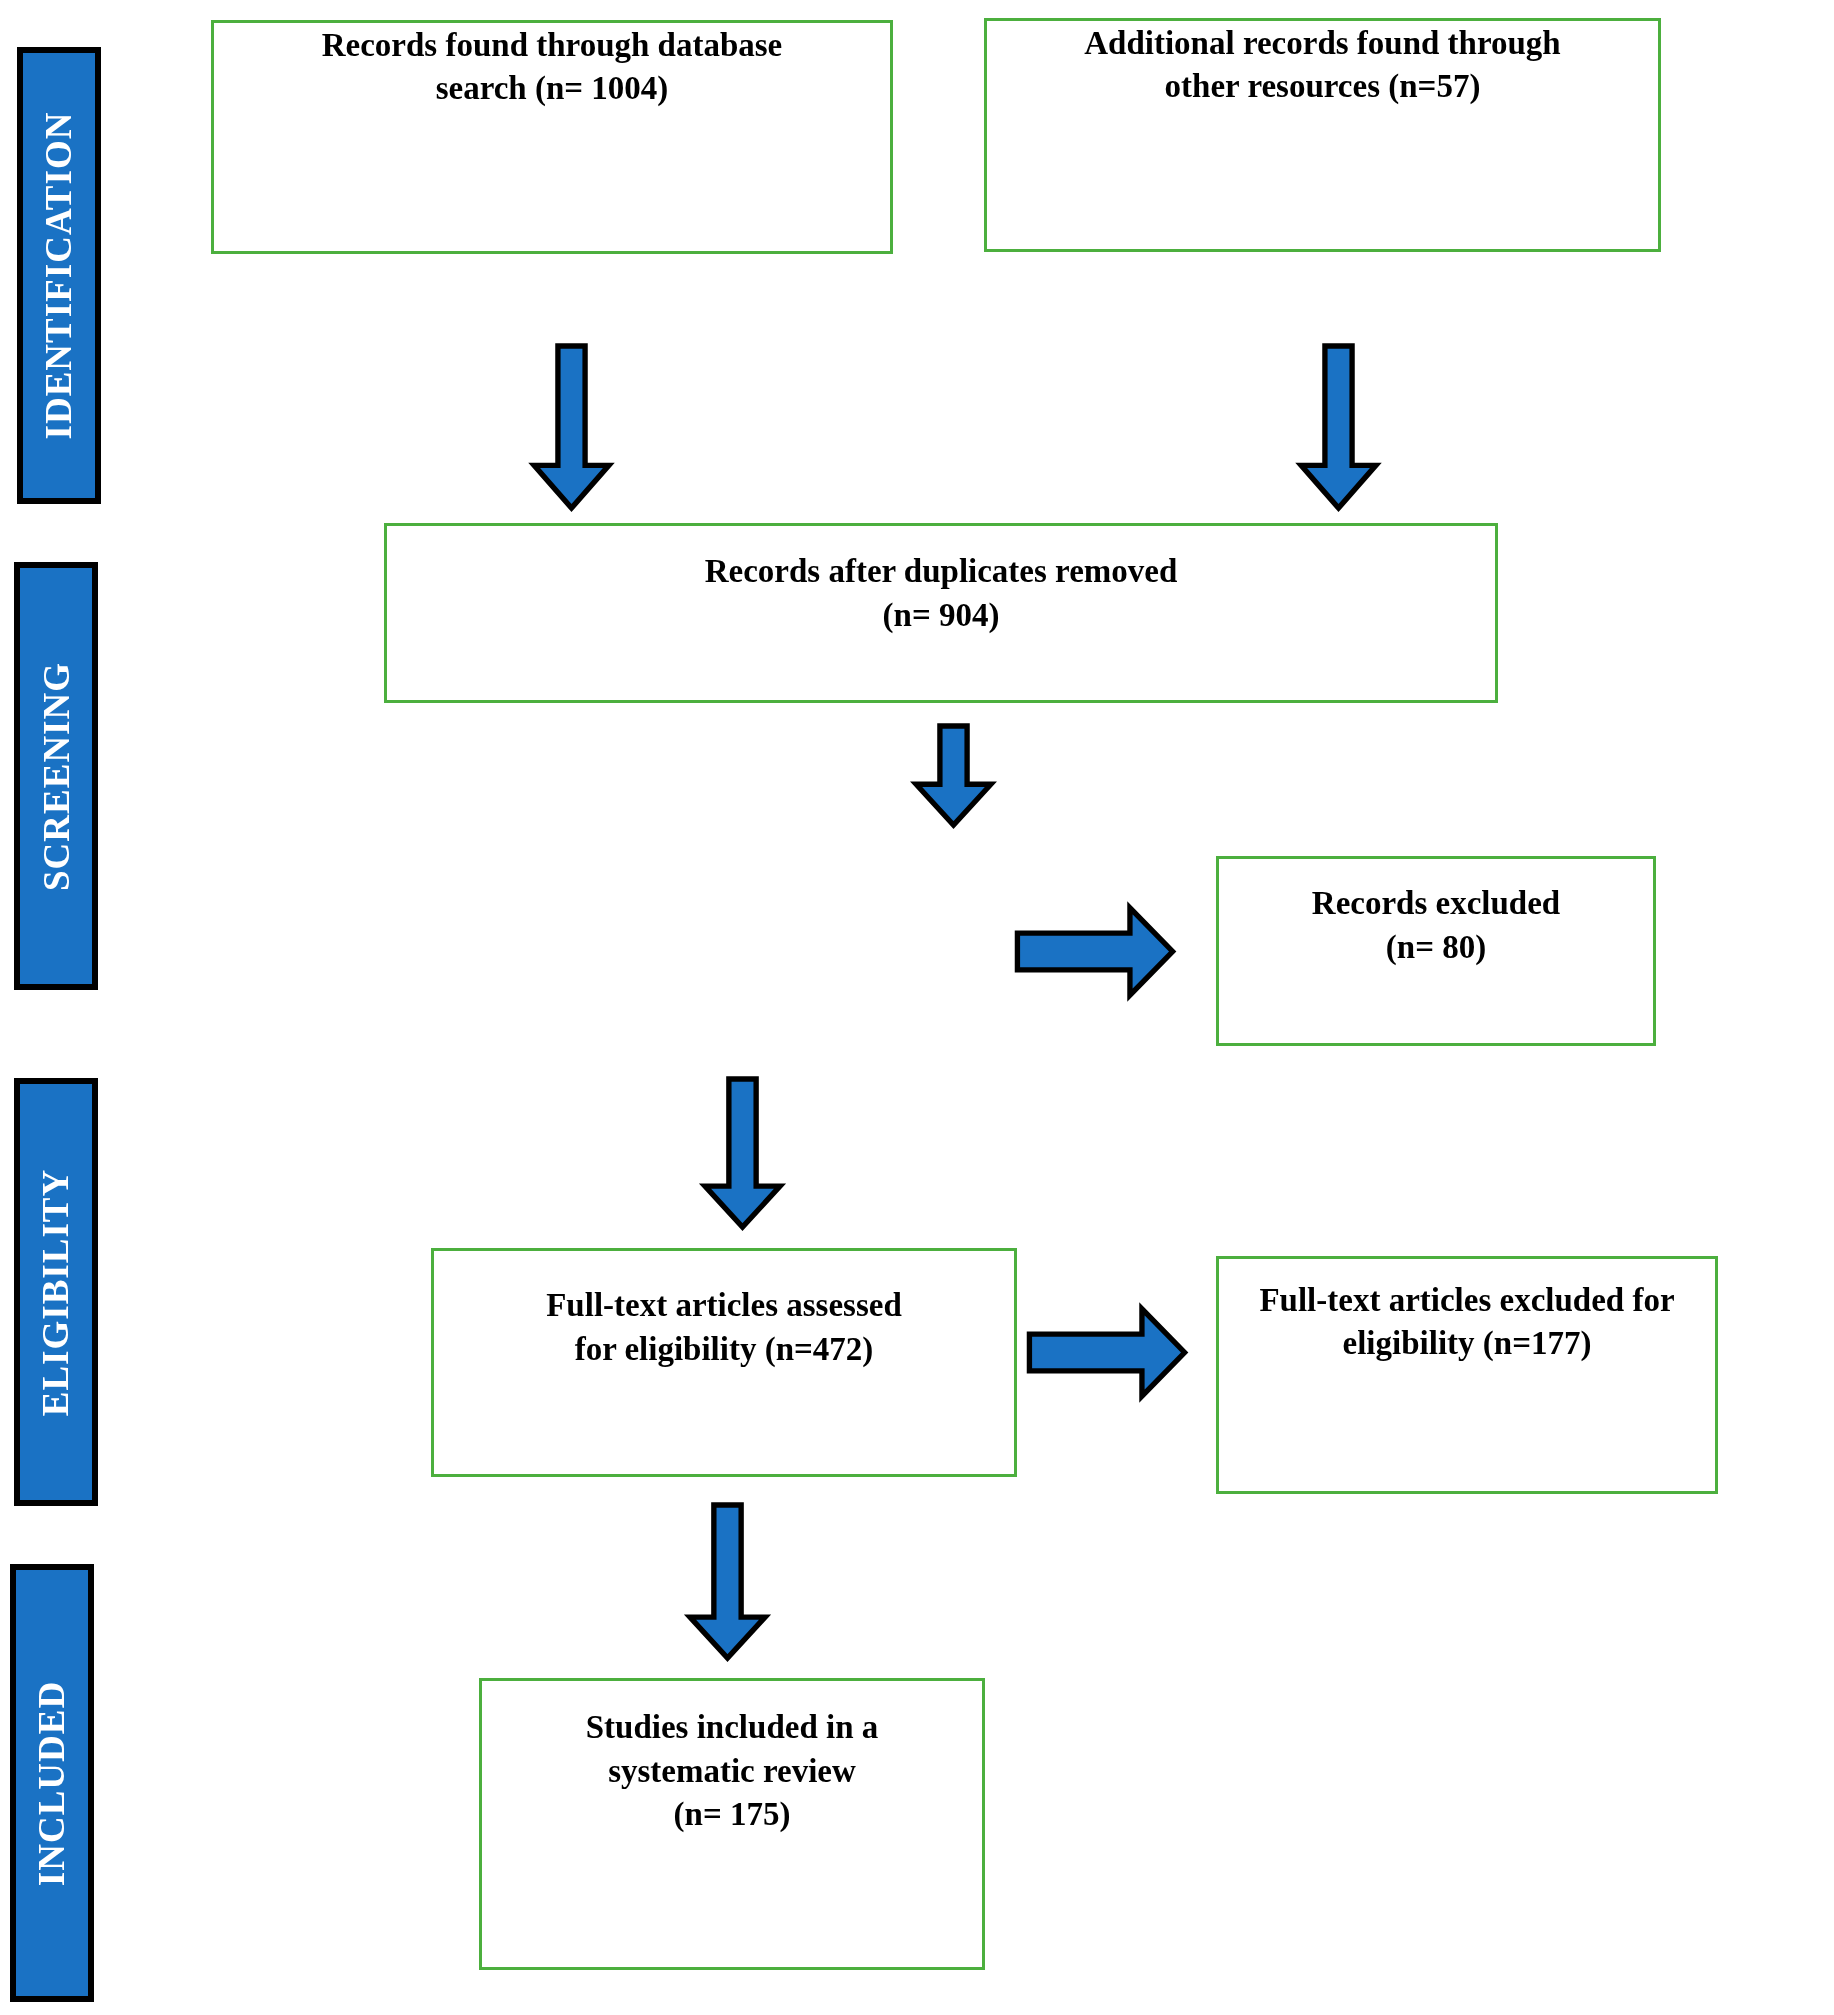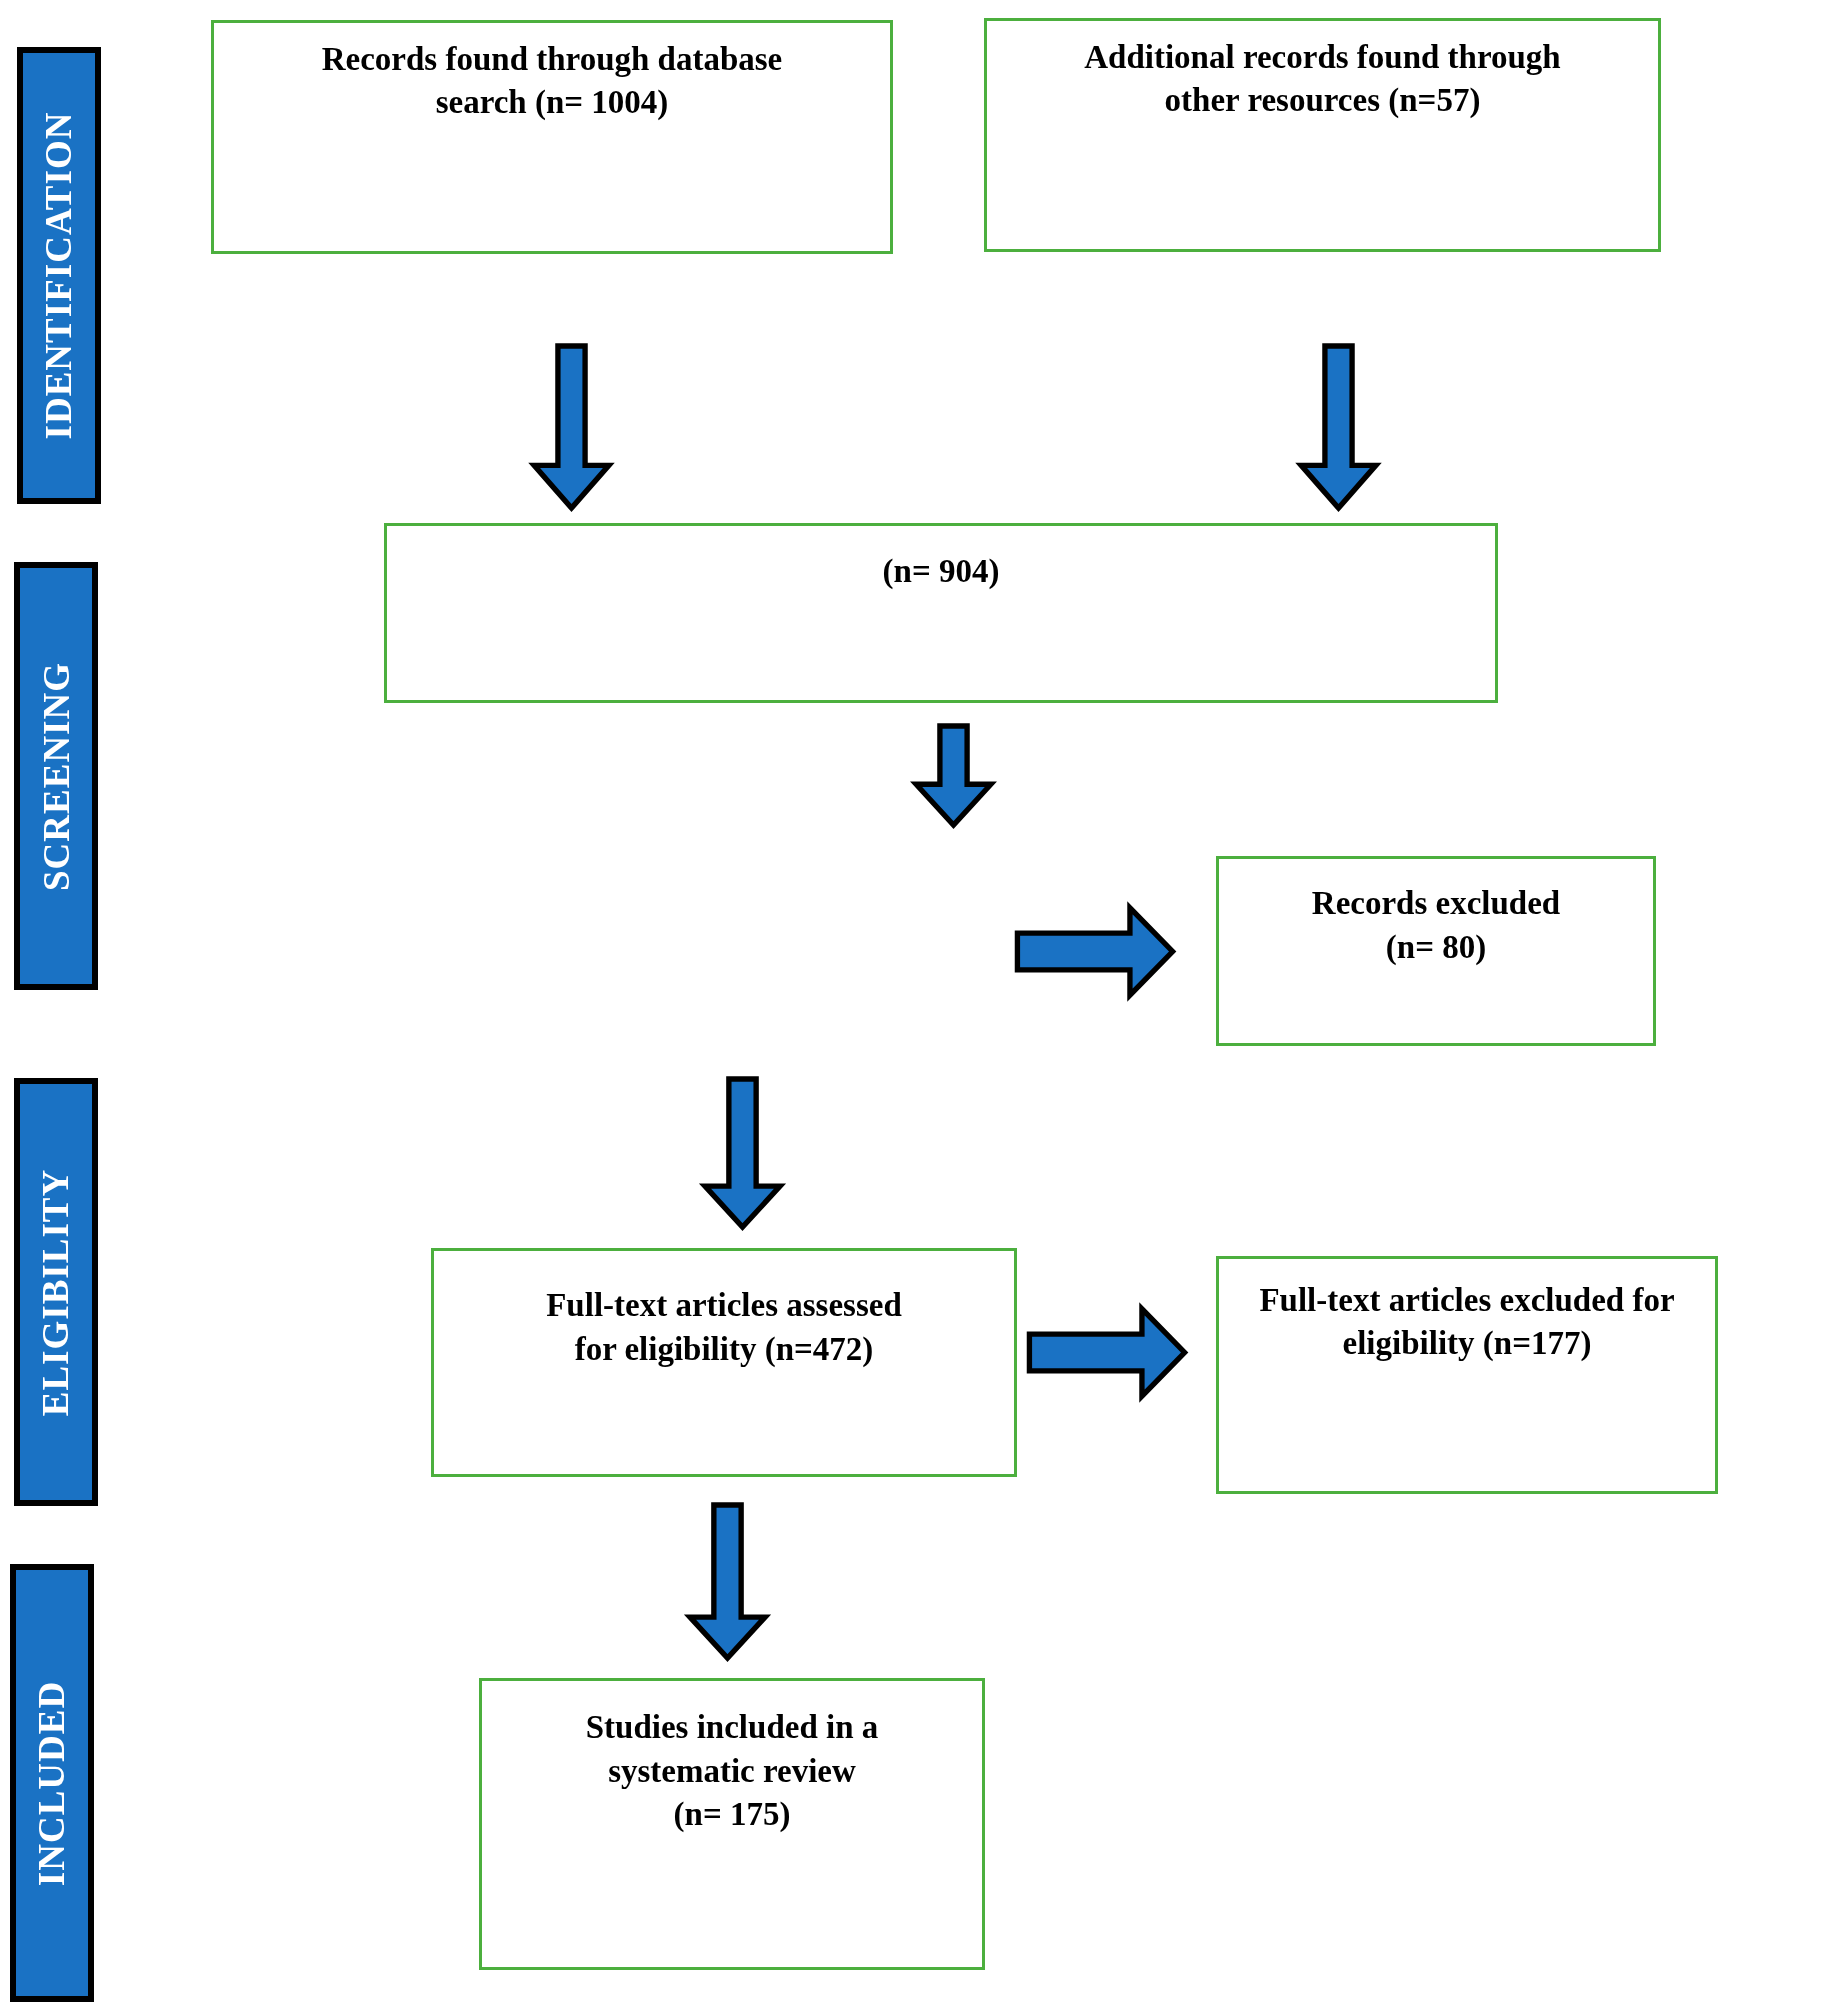--- a/index.html
+++ b/index.html
@@ -42,21 +42,21 @@
 
   
   .flow-box {
     position: absolute;
     background: #ffffff;
     border: 3.4px solid #4CAF3E;
     box-sizing: border-box;
     display: flex;
     flex-direction: column;
     align-items: center;
-    padding-top: 15px;
+    padding-top: 1px;
   }
   .flow-box .line {
     display: block;
     text-align: center;
     color: #000000;
     font-weight: bold;
     font-size: 33px;
     line-height: 1.32;
     white-space: pre;
     font-family: "Liberation Serif", "DejaVu Serif", serif;
@@ -110,20 +110,21 @@
     </svg>
   </div>
 
   <div class="arrow" style="left:1297px; top:345px;">
     <svg width="83" height="165" viewBox="0 0 170 340">
       <path d="M 57 2 L 113 2 L 113 248 L 162 248 L 85 336 L 8 248 L 57 248 Z" fill="#1A72C4" stroke="#000000" stroke-width="11" stroke-linejoin="miter"></path>
     </svg>
   </div>
 
   <div class="flow-box" style="left:384px; top:523px; width:1114px; height:180px; padding-top:24px;">
+    <span class="line">Records after duplicates removed</span>
     <span class="line gap">(n= 904)</span>
   </div>
 
   <div class="arrow" style="left:912px; top:725px;">
     <svg width="83" height="102" viewBox="0 0 170 210">
       <path d="M 57 2 L 113 2 L 113 122 L 162 122 L 85 206 L 8 122 L 57 122 Z" fill="#1A72C4" stroke="#000000" stroke-width="11" stroke-linejoin="miter"></path>
     </svg>
   </div>
 
 

